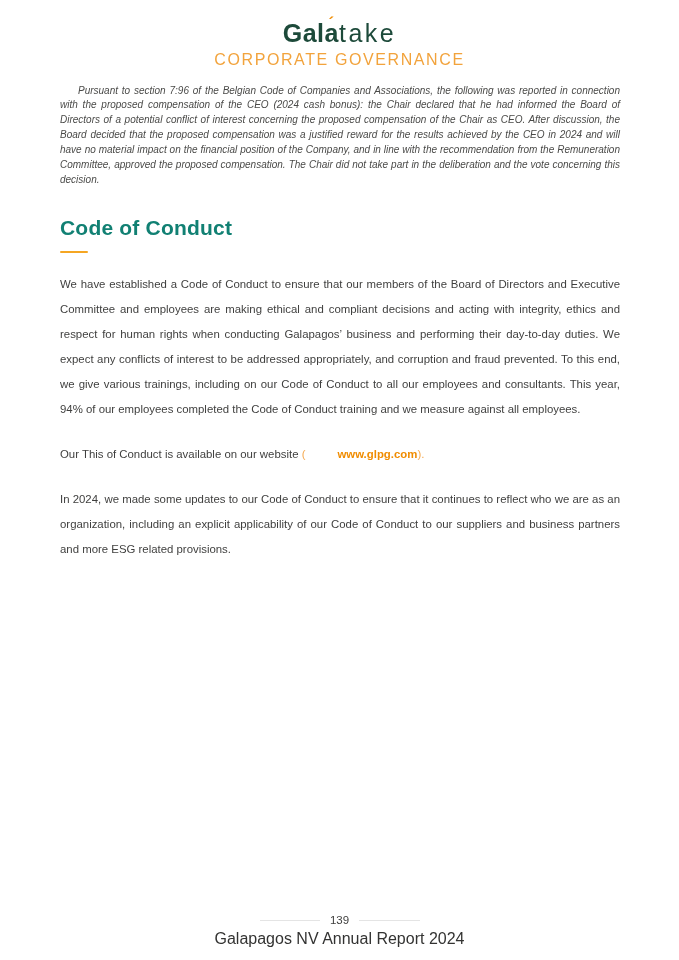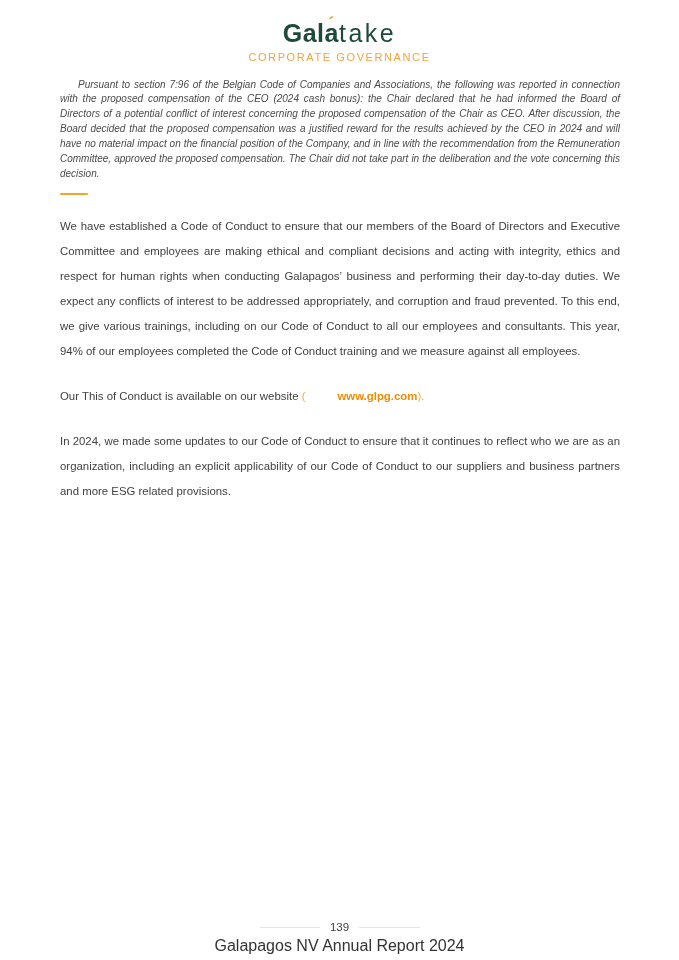--- a/index.html
+++ b/index.html
@@ -33,21 +33,21 @@
     top: -4px;
     left: 4px;
     font-size: 17px;
     font-weight: 700;
     color: #f08c00;
     font-style: normal;
   }
   .brand .rest { font-weight: 400; letter-spacing: 2.5px; }
   .subtitle {
     margin-top: 3px;
-    font-size: 11px;
+    font-size: 16px;
     letter-spacing: 1.6px;
     color: #f2a33c;
     font-weight: 400;
   }
 
   
   .content {
     margin: 0 59px 0 60px;
   }
 
@@ -92,21 +92,21 @@
     text-decoration: none;
     cursor: pointer;
     padding-left: 32px;
   }
 
   
   .footer {
     position: absolute;
     left: 0;
     right: 0;
-    bottom: 5px;
+    bottom: 12px;
     text-align: center;
   }
   .page-number-row {
     display: flex;
     align-items: center;
     justify-content: center;
     width: 160px;
     margin: 0 auto;
   }
   .page-number-row .rule {
@@ -132,20 +132,21 @@
 
   <div class="header">
     <div class="brand"><span class="bold">Gal</span><span class="accent-a"><span>a</span><span class="acc">´</span></span><span class="rest">take</span></div>
     <div class="subtitle">CORPORATE GOVERNANCE</div>
   </div>
 
   <div class="content">
 
     <p class="intro">Pursuant to section 7:96 of the Belgian Code of Companies and Associations, the following was reported in connection with the proposed compensation of the CEO (2024 cash bonus): the Chair declared that he had informed the Board of Directors of a potential conflict of interest concerning the proposed compensation of the Chair as CEO. After discussion, the Board decided that the proposed compensation was a justified reward for the results achieved by the CEO in 2024 and will have no material impact on the financial position of the Company, and in line with the recommendation from the Remuneration Committee, approved the proposed compensation. The Chair did not take part in the deliberation and the vote concerning this decision.</p>
 
+    <h1 class="section-heading">Code of Conduct</h1>
     <div class="heading-rule"></div>
 
     <p class="body-para first">We have established a Code of Conduct to ensure that our members of the Board of Directors and Executive Committee and employees are making ethical and compliant decisions and acting with integrity, ethics and respect for human rights when conducting Galapagos’ business and performing their day-to-day duties. We expect any conflicts of interest to be addressed appropriately, and corruption and fraud prevented. To this end, we give various trainings, including on our Code of Conduct to all our employees and consultants. This year, 94% of our employees completed the Code of Conduct training and we measure against all employees.</p>
 
     <p class="body-para"><span>Our This of Conduct is available on our website </span><span class="link-paren">(</span><a class="website-link">www.glpg.com</a><span class="link-paren">).</span></p>
 
     <p class="body-para"> In 2024, we made some updates to our Code of Conduct to ensure that it continues to reflect who we are as an organization, including an explicit applicability of our Code of Conduct to our suppliers and business partners and more ESG related provisions.</p>
 
 
   </div>

